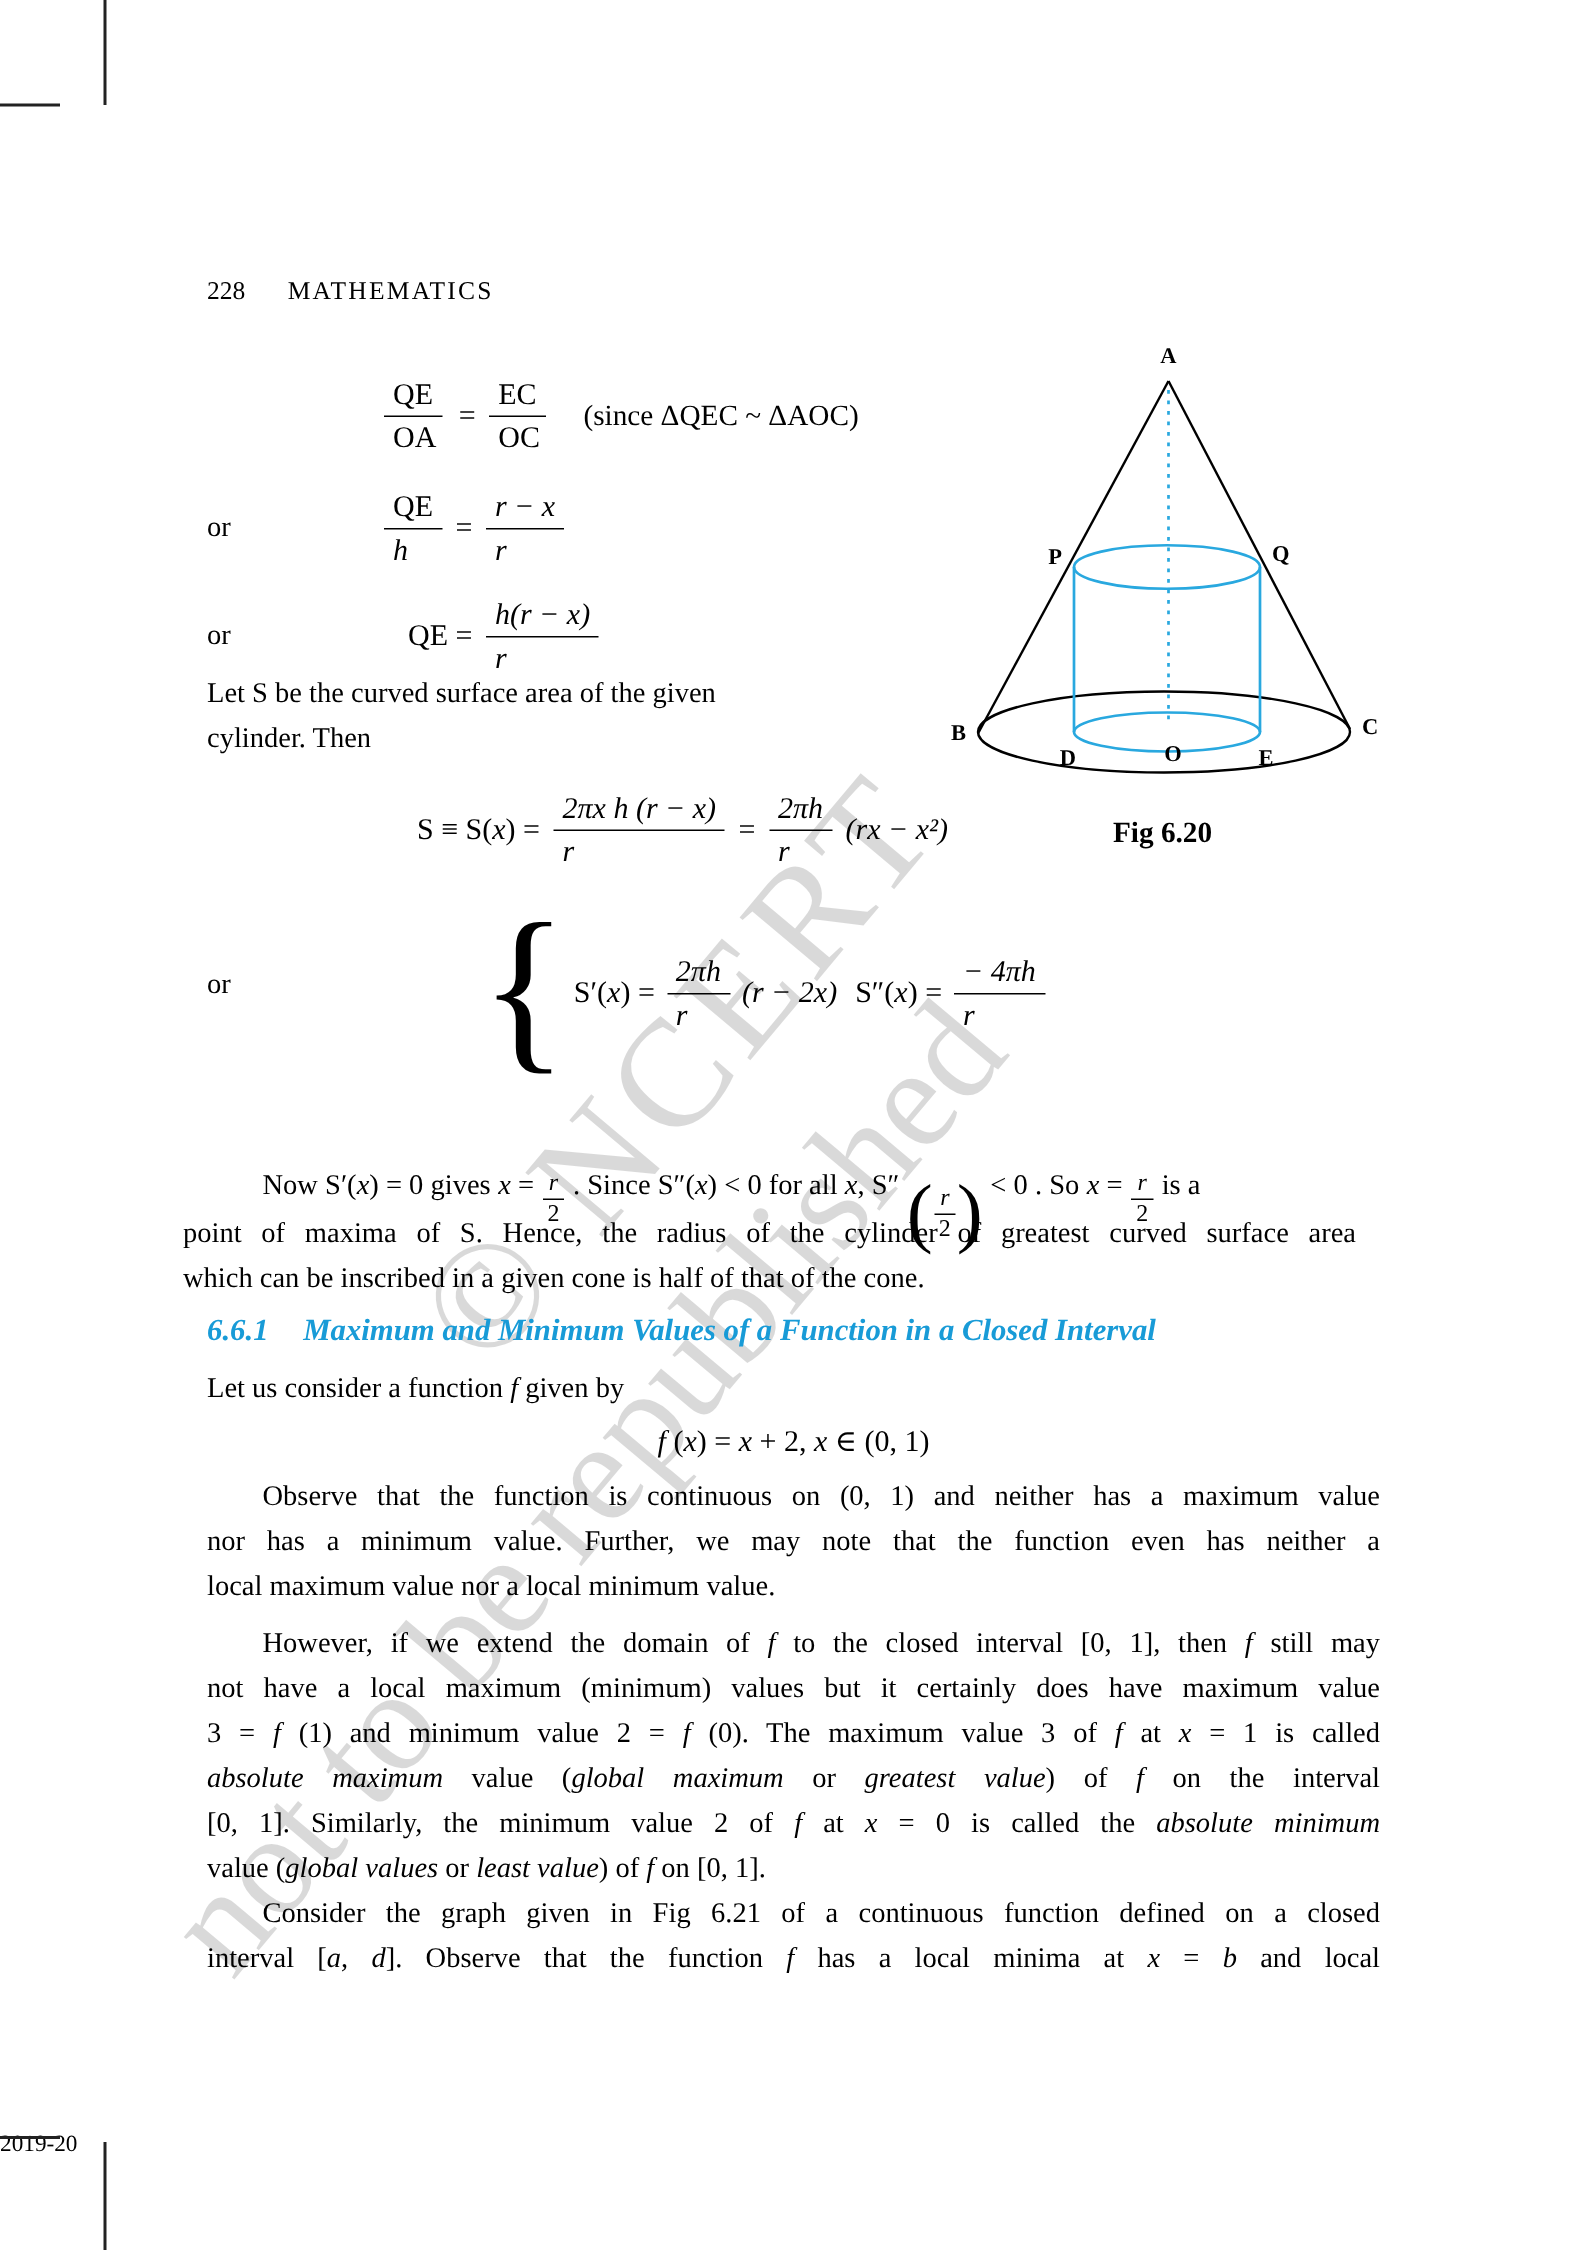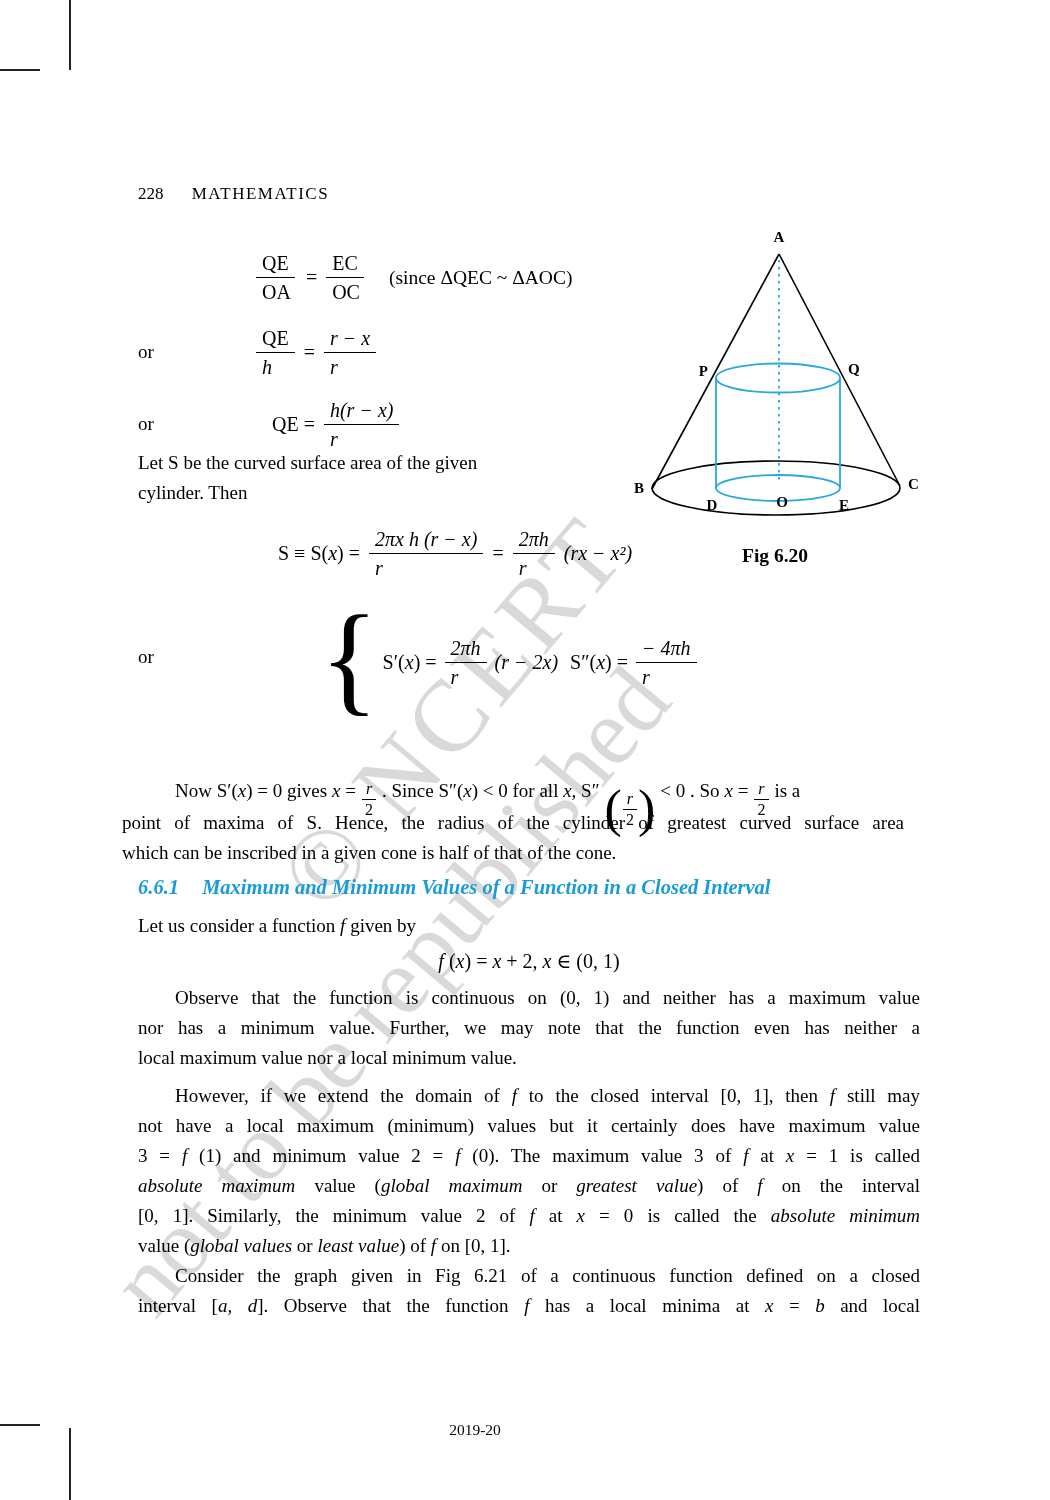--- a/index.html
+++ b/index.html
@@ -28,21 +28,21 @@
   .mline{position:absolute;left:138px;top:780px;width:782px;height:58px;display:flex;gap:5px;font-size:19px;z-index:2}
   .mline .first{margin-left:37px}
   .sfrac{display:inline-flex;flex-direction:column;align-items:center;font-size:16px}
   .sfrac .num{padding:0 4px 1px;border-bottom:1.3px solid #000;line-height:18px}
   .sfrac .den{padding:1px 4px 0;line-height:18px}
   .bigparen{font-size:52px;line-height:1;font-family:"Liberation Serif",serif}
   .mgroup{display:inline-flex;align-items:center}
   .heading{position:absolute;left:138px;top:876px;color:#189bd7;font-weight:bold;font-style:italic;font-size:20.5px;z-index:2}
   .heading .hnum{margin-right:18px}
   .center-eq{position:absolute;left:138px;top:946px;width:782px;text-align:center;font-size:20px;height:30px;line-height:30px;z-index:2}
-  .footer{position:absolute;left:0;top:1421px;width:950px;text-align:center;font-size:15.5px;z-index:2}
+  .footer{position:absolute;left:0;top:1421px;width:950px;text-align:left;font-size:15.5px;z-index:2}
   svg.cone{position:absolute;left:612px;top:226px;z-index:2}
   .figlabel{font-weight:bold;font-size:15px;font-family:"Liberation Serif",serif}
   .st-i{font-style:italic}
 </style>
 </head>
 <body>
 
 <div class="page">
 
   <div class="crop" style="left:69px;top:0;width:2px;height:70px"></div>

